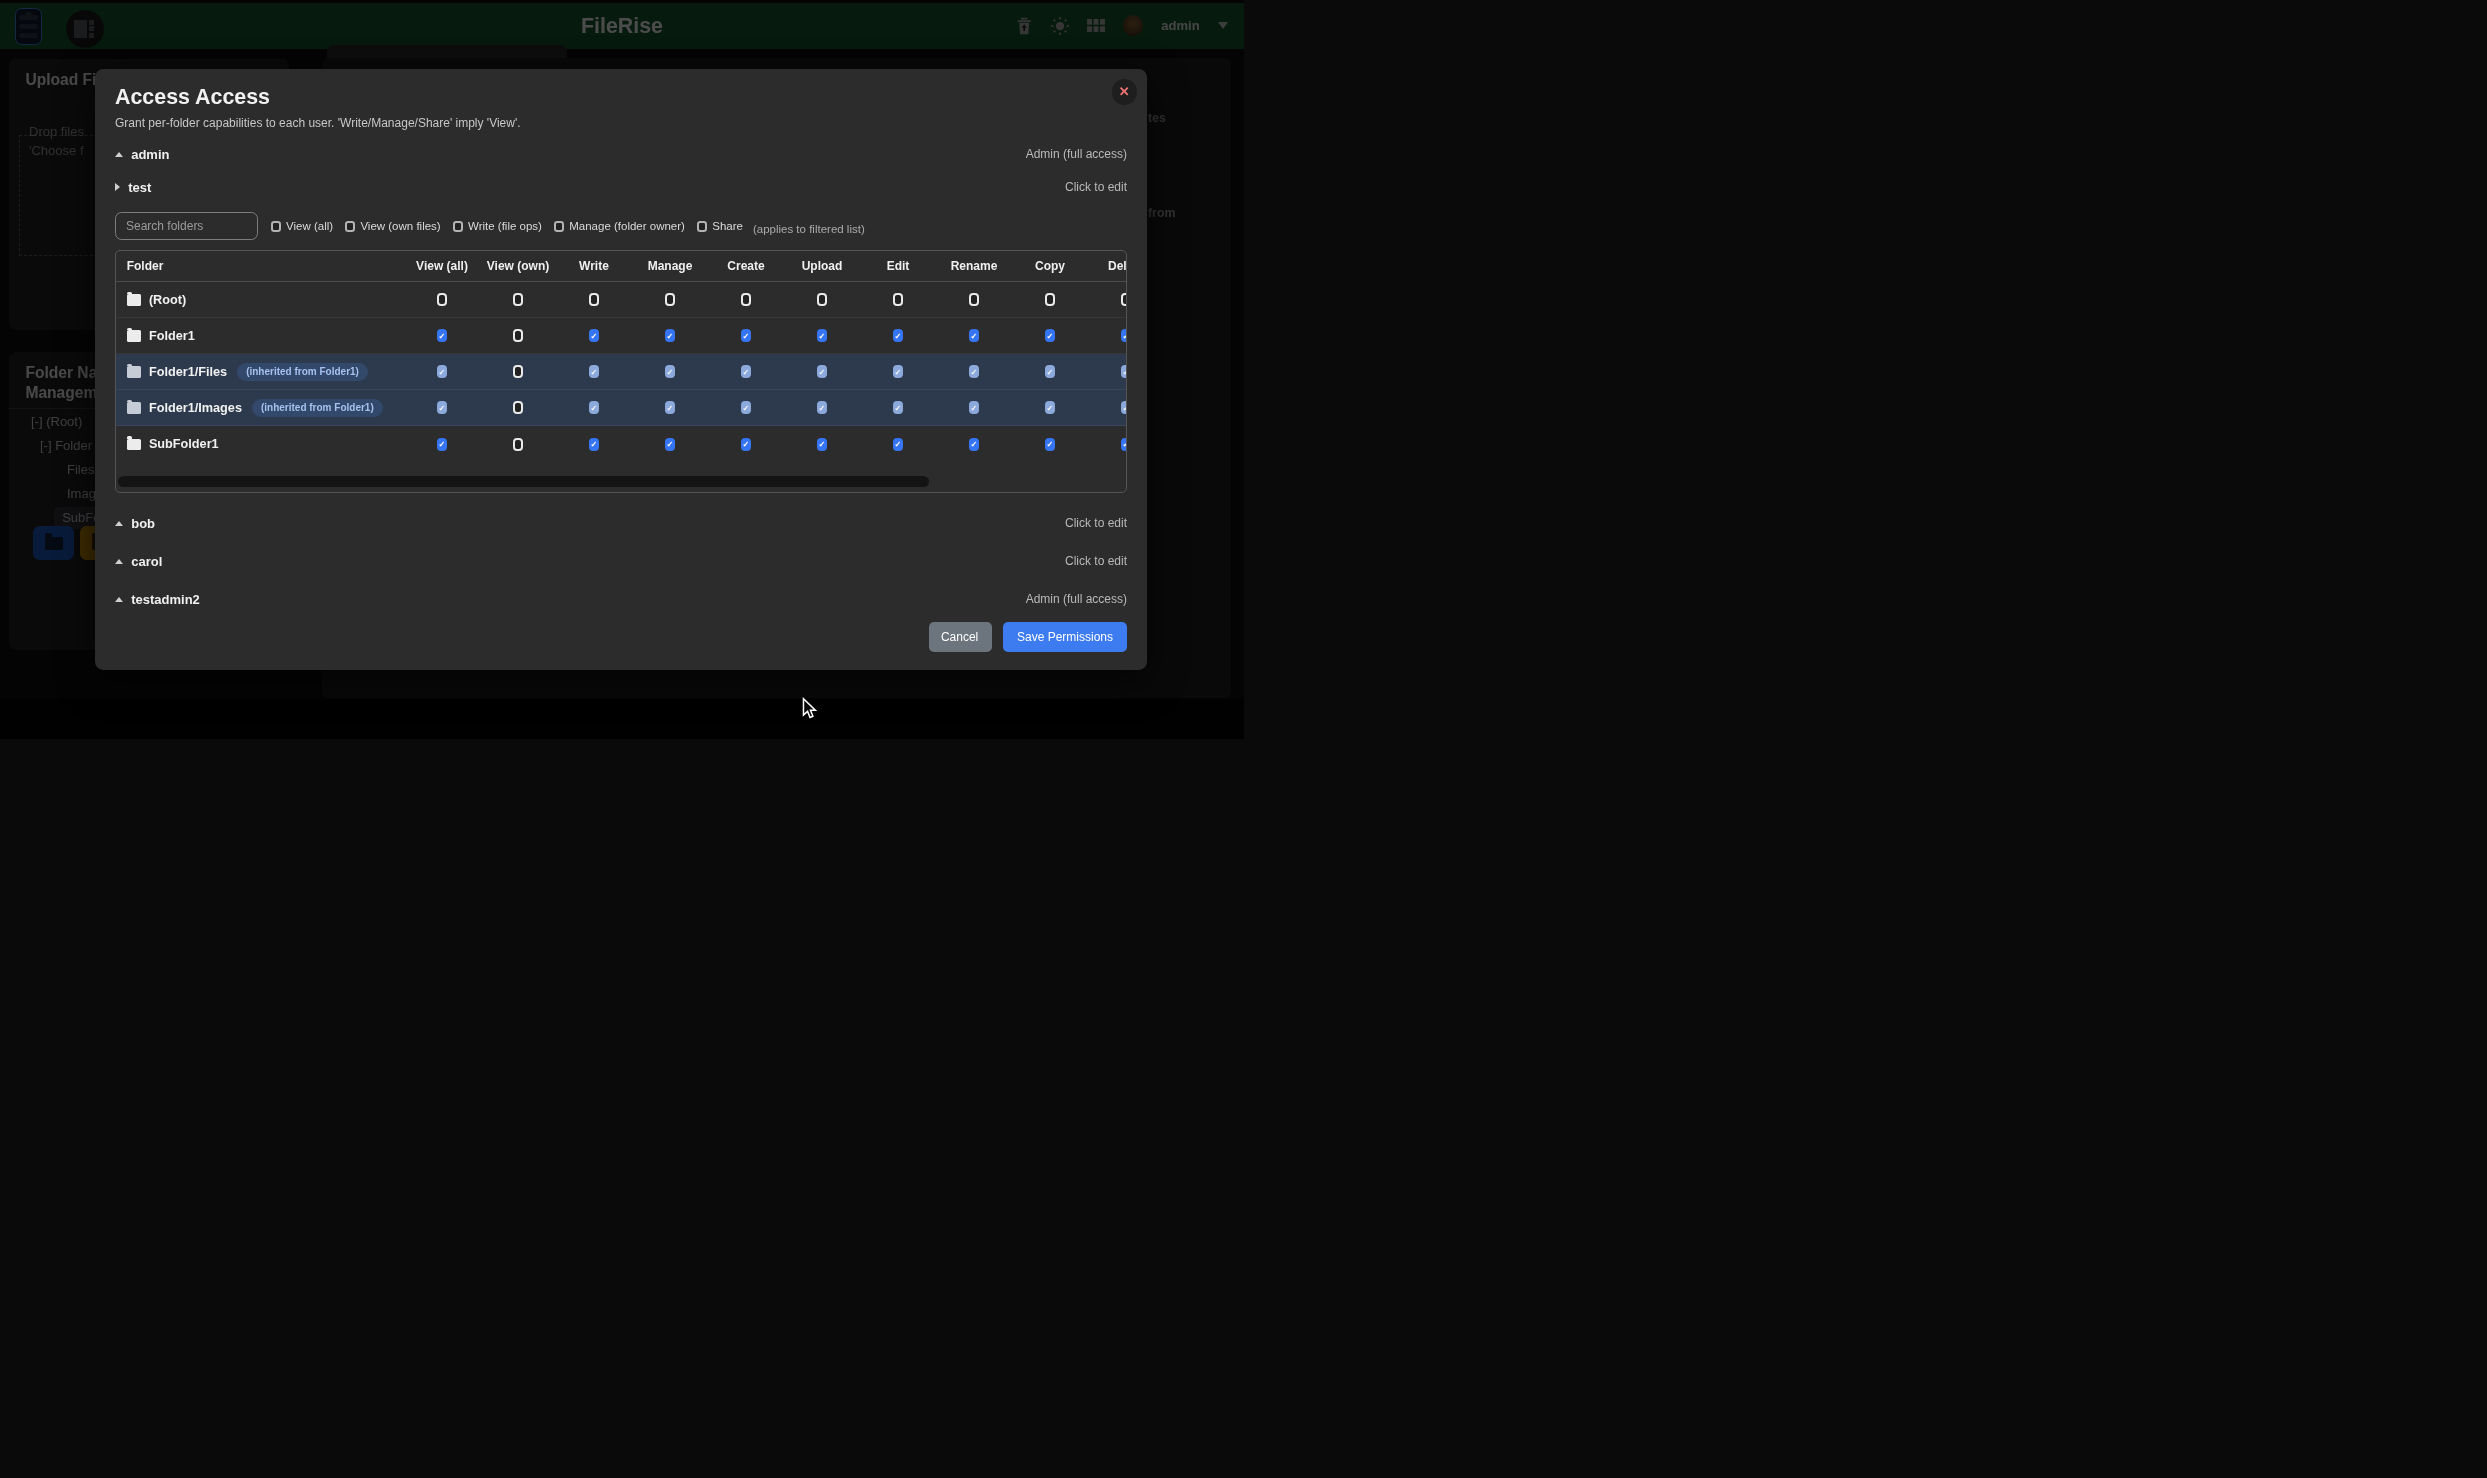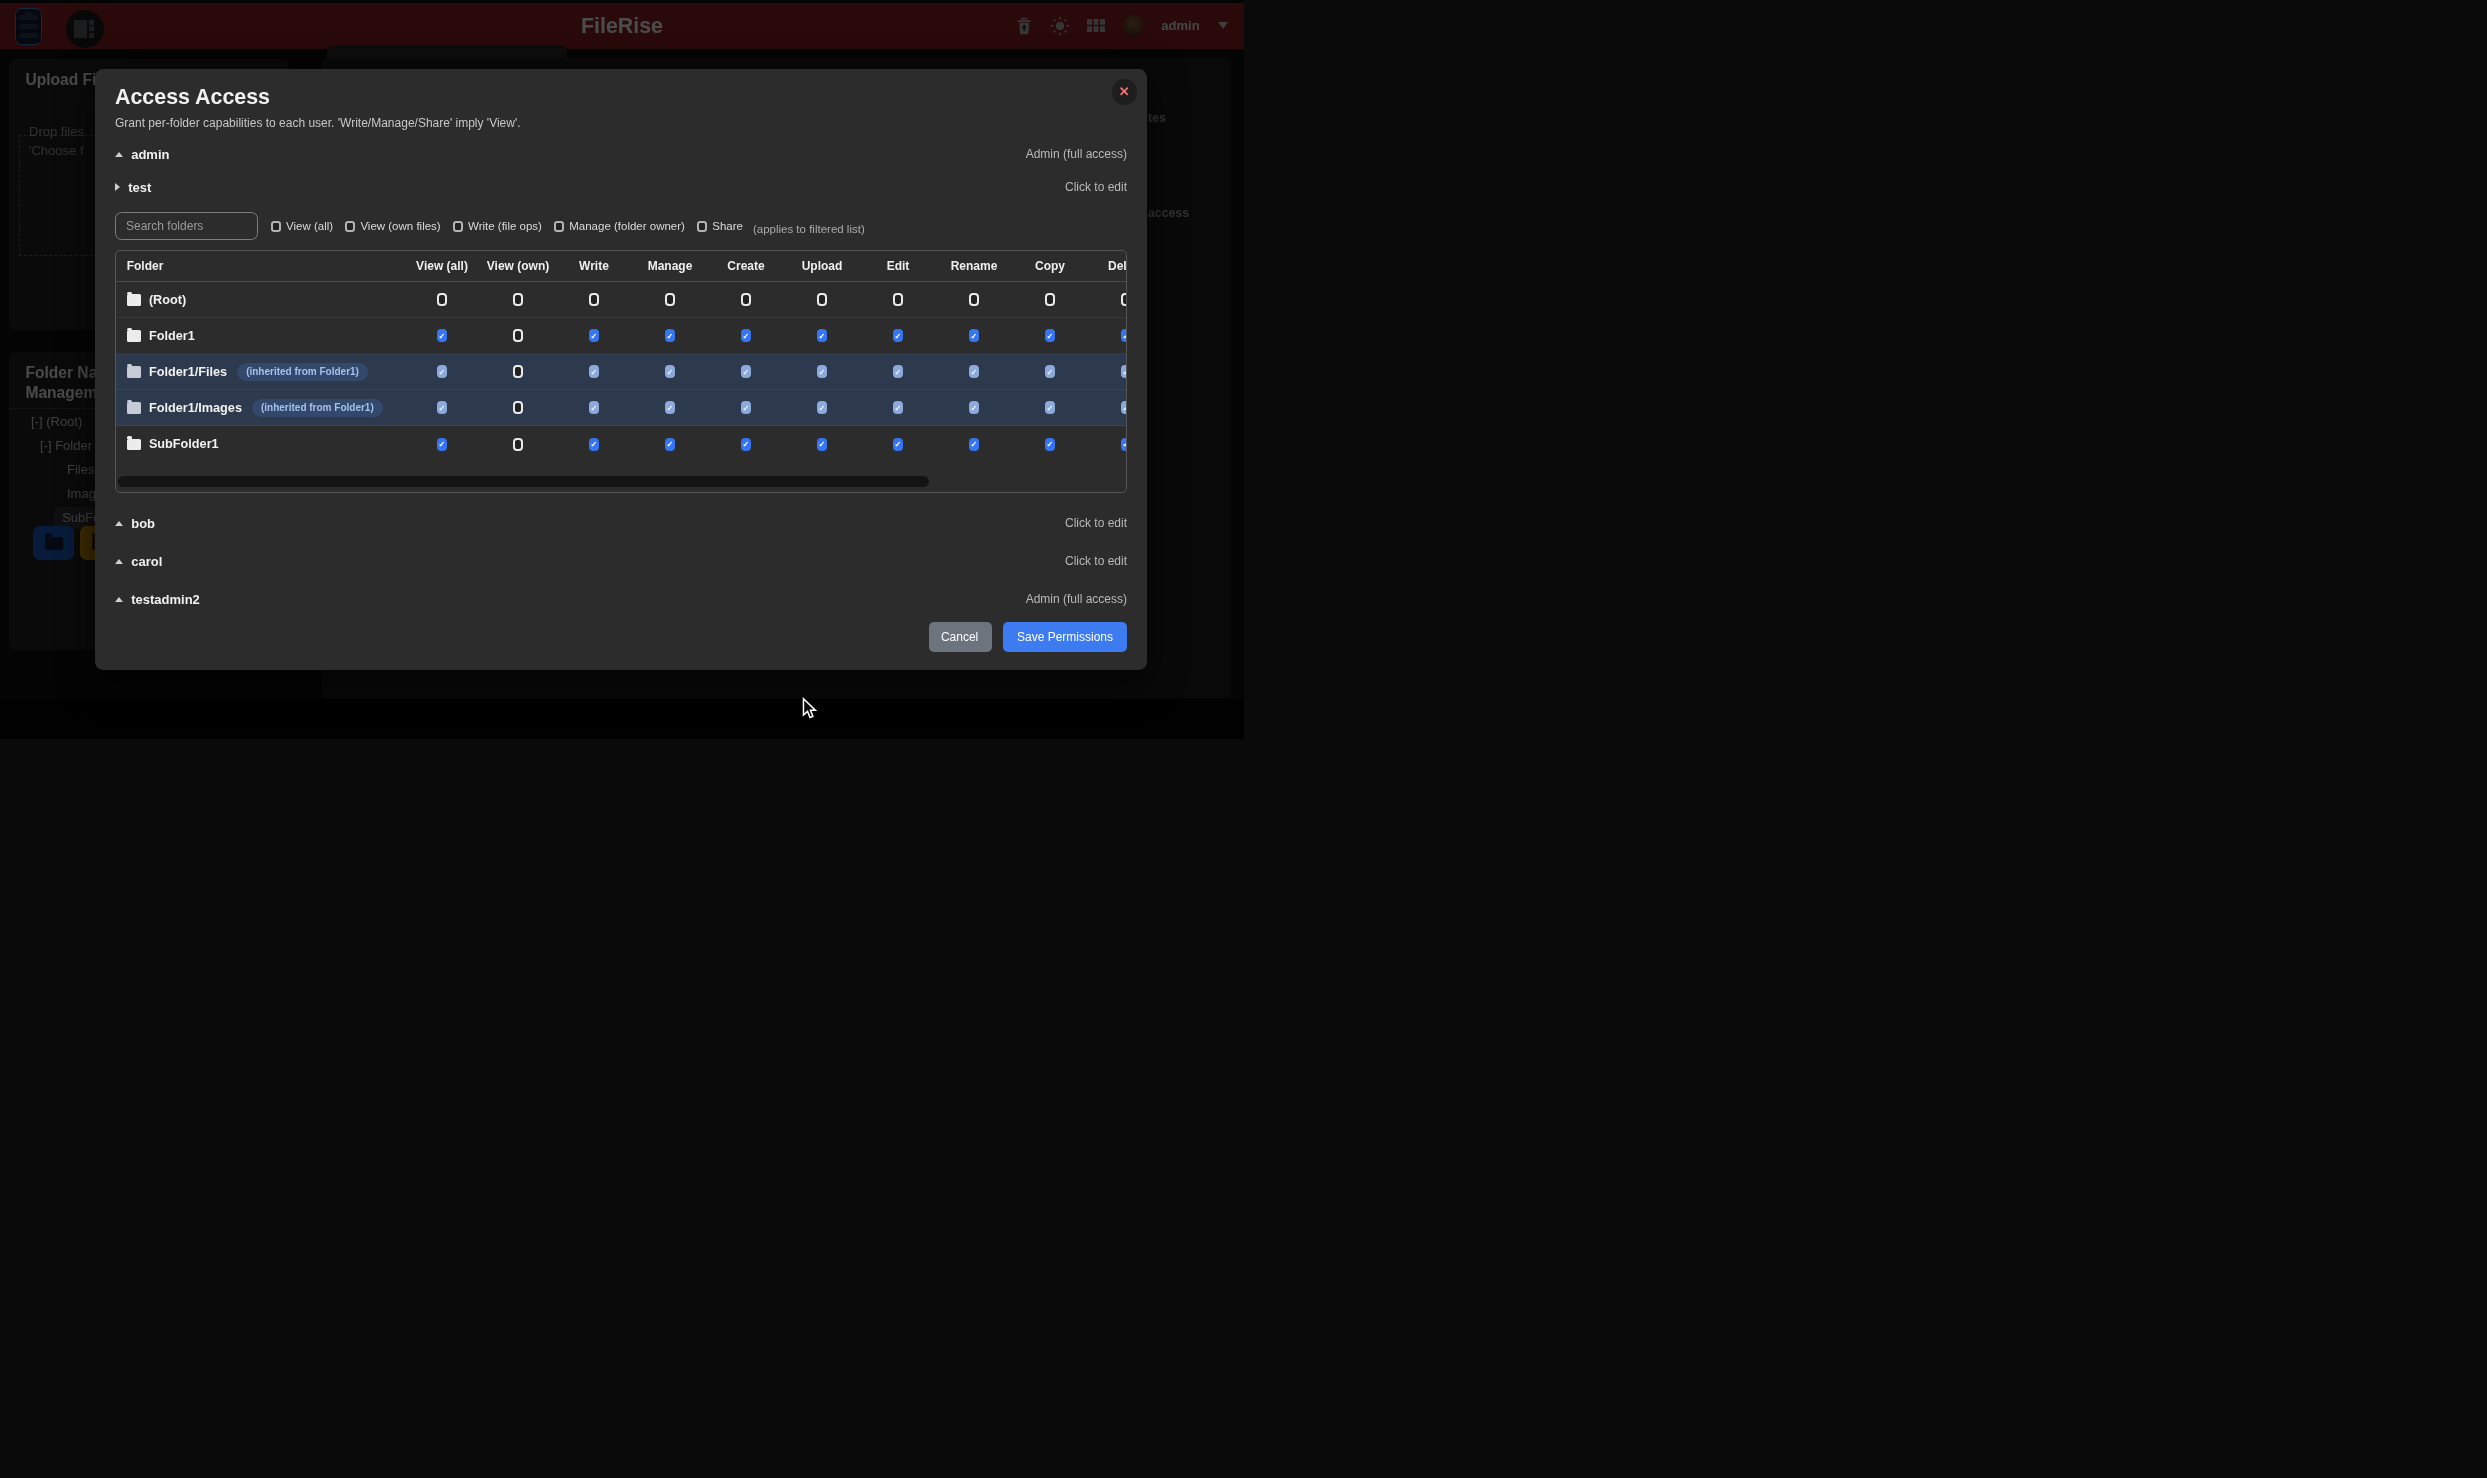--- a/index.html
+++ b/index.html
@@ -2,21 +2,21 @@
 <html style="font-size:13px"><head>
 <meta charset="utf-8">
 <style>
   * { margin:0; padding:0; box-sizing:border-box; }
   html,body { width:1244px; height:739px; background:#0a0a0a; overflow:hidden;
     font-family:"Liberation Sans", sans-serif; }
   .stage { position:relative; width:1244px; height:739px; background:#0d0d0d; overflow:hidden; }
 
   
   .bg-layer { position:absolute; inset:0; }
-  .topbar { position:absolute; left:0; top:2.5px; width:1244px; height:46px; background:#7f1d1d; }
+  .topbar { position:absolute; left:0; top:2.5px; width:1244px; height:46px; background:#14532d; }
   .hamb-btn { position:absolute; left:15px; top:5.8px; width:27px; height:37px; border:1.6px solid #3f7fd4;
     border-radius:6.6px; background:#101d31; display:flex; flex-direction:column; justify-content:center; gap:4.1px; padding:0 3.3px; }
   .hamb-btn i { display:block; height:5px; border-radius:2.5px; background:#2c3848; }
   .hamb-top { position:absolute; left:9px; top:2.5px; width:7.4px; height:3.3px; border-radius:1.6px; background:#2c3848; }
   .circle-btn { position:absolute; left:66px; top:7.4px; width:38px; height:38px; border-radius:50%;
     background:#1a1b1e; display:flex; align-items:center; justify-content:center; }
   .panel-glyph { position:relative; width:21.4px; height:18px; }
   .panel-glyph .big { position:absolute; left:0; top:0; width:12.3px; height:18px; background:#56585c; }
   .panel-glyph .sq { position:absolute; left:15px; width:5px; height:5px; background:#56585c; }
   .app-title { position:absolute; left:0; right:0; top:11.5px; text-align:center; font-size:21.4px; font-weight:bold; color:#e8e8e8; }
@@ -196,21 +196,21 @@
           <span class="fc-glyph"></span>
         </div>
       <div class="fc-btn orange">
           <span class="fc-glyph"></span>
         </div>
     </div>
 
     <div class="main-tab"></div>
     <div class="card main-card"></div>
     <span class="frag" style="left:1148px; top:111px;">tes</span>
-    <span class="frag" style="left:1148px; top:206px;">access</span>
+    <span class="frag" style="left:1148px; top:206px;">from</span>
 
     <div class="footer"></div>
   </div>
 
   <div class="overlay"></div>
 
   <div class="modal">
     <button class="close-btn">✕</button>
     <div class="m-title">Access Access</div>
     <div class="m-sub">Grant per-folder capabilities to each user. 'Write/Manage/Share' imply 'View'.</div>

